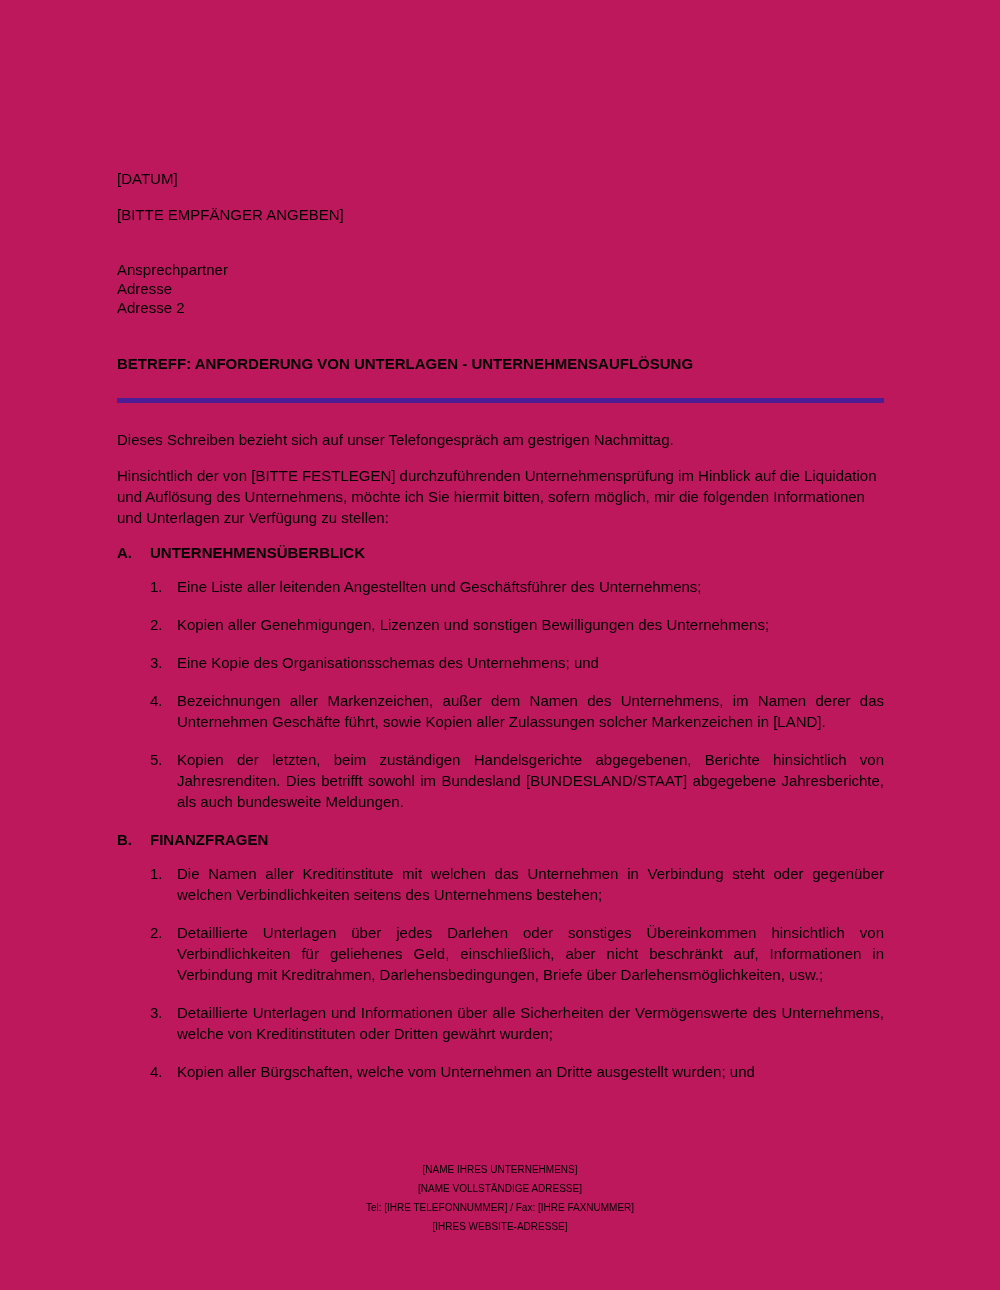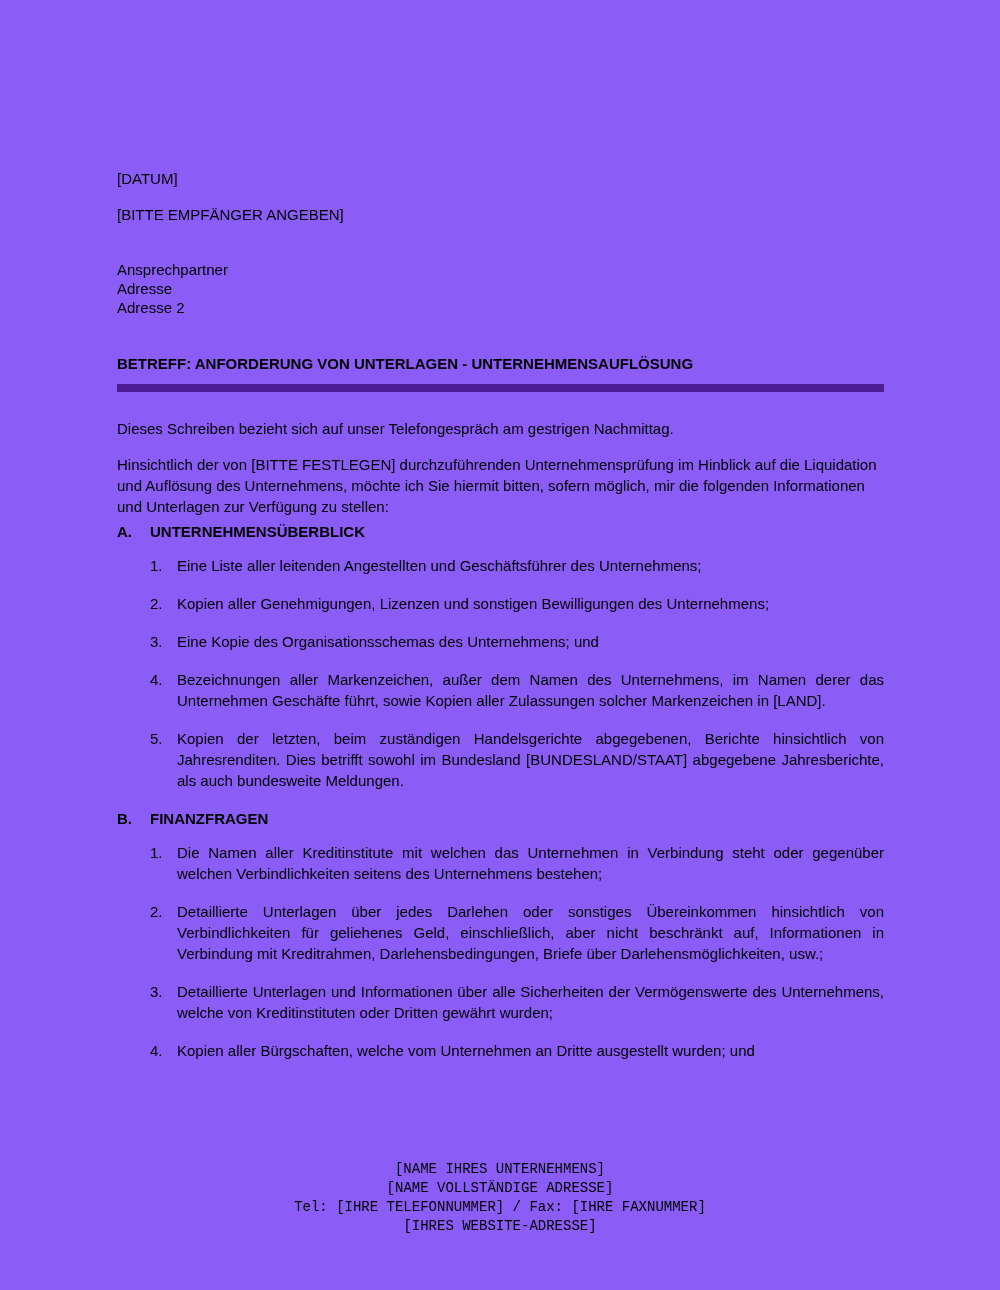--- a/index.html
+++ b/index.html
@@ -4,46 +4,46 @@
 <style>
   html, body {
     margin: 0;
     padding: 0;
     background: #ffffff;
   }
   .page {
     position: relative;
     width: 1000px;
     height: 1290px;
-    background: #8b5cf6;
+    background: #be185d;
     color: #000000;
     font-family: "Liberation Sans", sans-serif;
     font-size: 15px;
     line-height: 21px;
     overflow: hidden;
     box-sizing: border-box;
   }
   .content {
     position: absolute;
     left: 117px;
     top: 168px;
     width: 767px;
   }
   .line { margin: 0 0 15px 0; }
   .recipient { margin-bottom: 35px; }
   .address { line-height: 19px; margin: 0 0 36px 0; }
   .subject {
     font-size: 15px;
     font-weight: bold;
     margin: 0 0 26px 0;
-    padding-bottom: 10px;
-    border-bottom: 8px solid #4c1d95;
+    padding-bottom: 24px;
+    border-bottom: 5px solid #4c1d95;
   }
   .para { margin: 0 0 15px 0; }
-  .para-intro { margin-bottom: 4px; }
+  .para-intro { margin-bottom: 14px; }
   .sec-head {
     display: flex;
     font-weight: bold;
     margin: 0 0 13px 0;
   }
   .sec-head.mt { margin-top: 9px; }
   .sec-letter { width: 33px; flex: none; }
   .item {
     display: flex;
     margin: 0 0 17px 0;
@@ -56,23 +56,22 @@
   .item .txt {
     flex: 1;
     text-align: justify;
   }
   .footer {
     position: absolute;
     left: 0;
     right: 0;
     top: 1160px;
     text-align: center;
-    font-size: 14px;
+    font-size: 10px;
     line-height: 19px;
-    font-family: Liberation Mono, monospace;
   }
 </style>
 </head>
 <body>
 
 <div class="page">
   <div class="content">
 
     <p class="line">[DATUM]</p>
     <p class="line recipient">[BITTE EMPFÄNGER ANGEBEN]</p>

